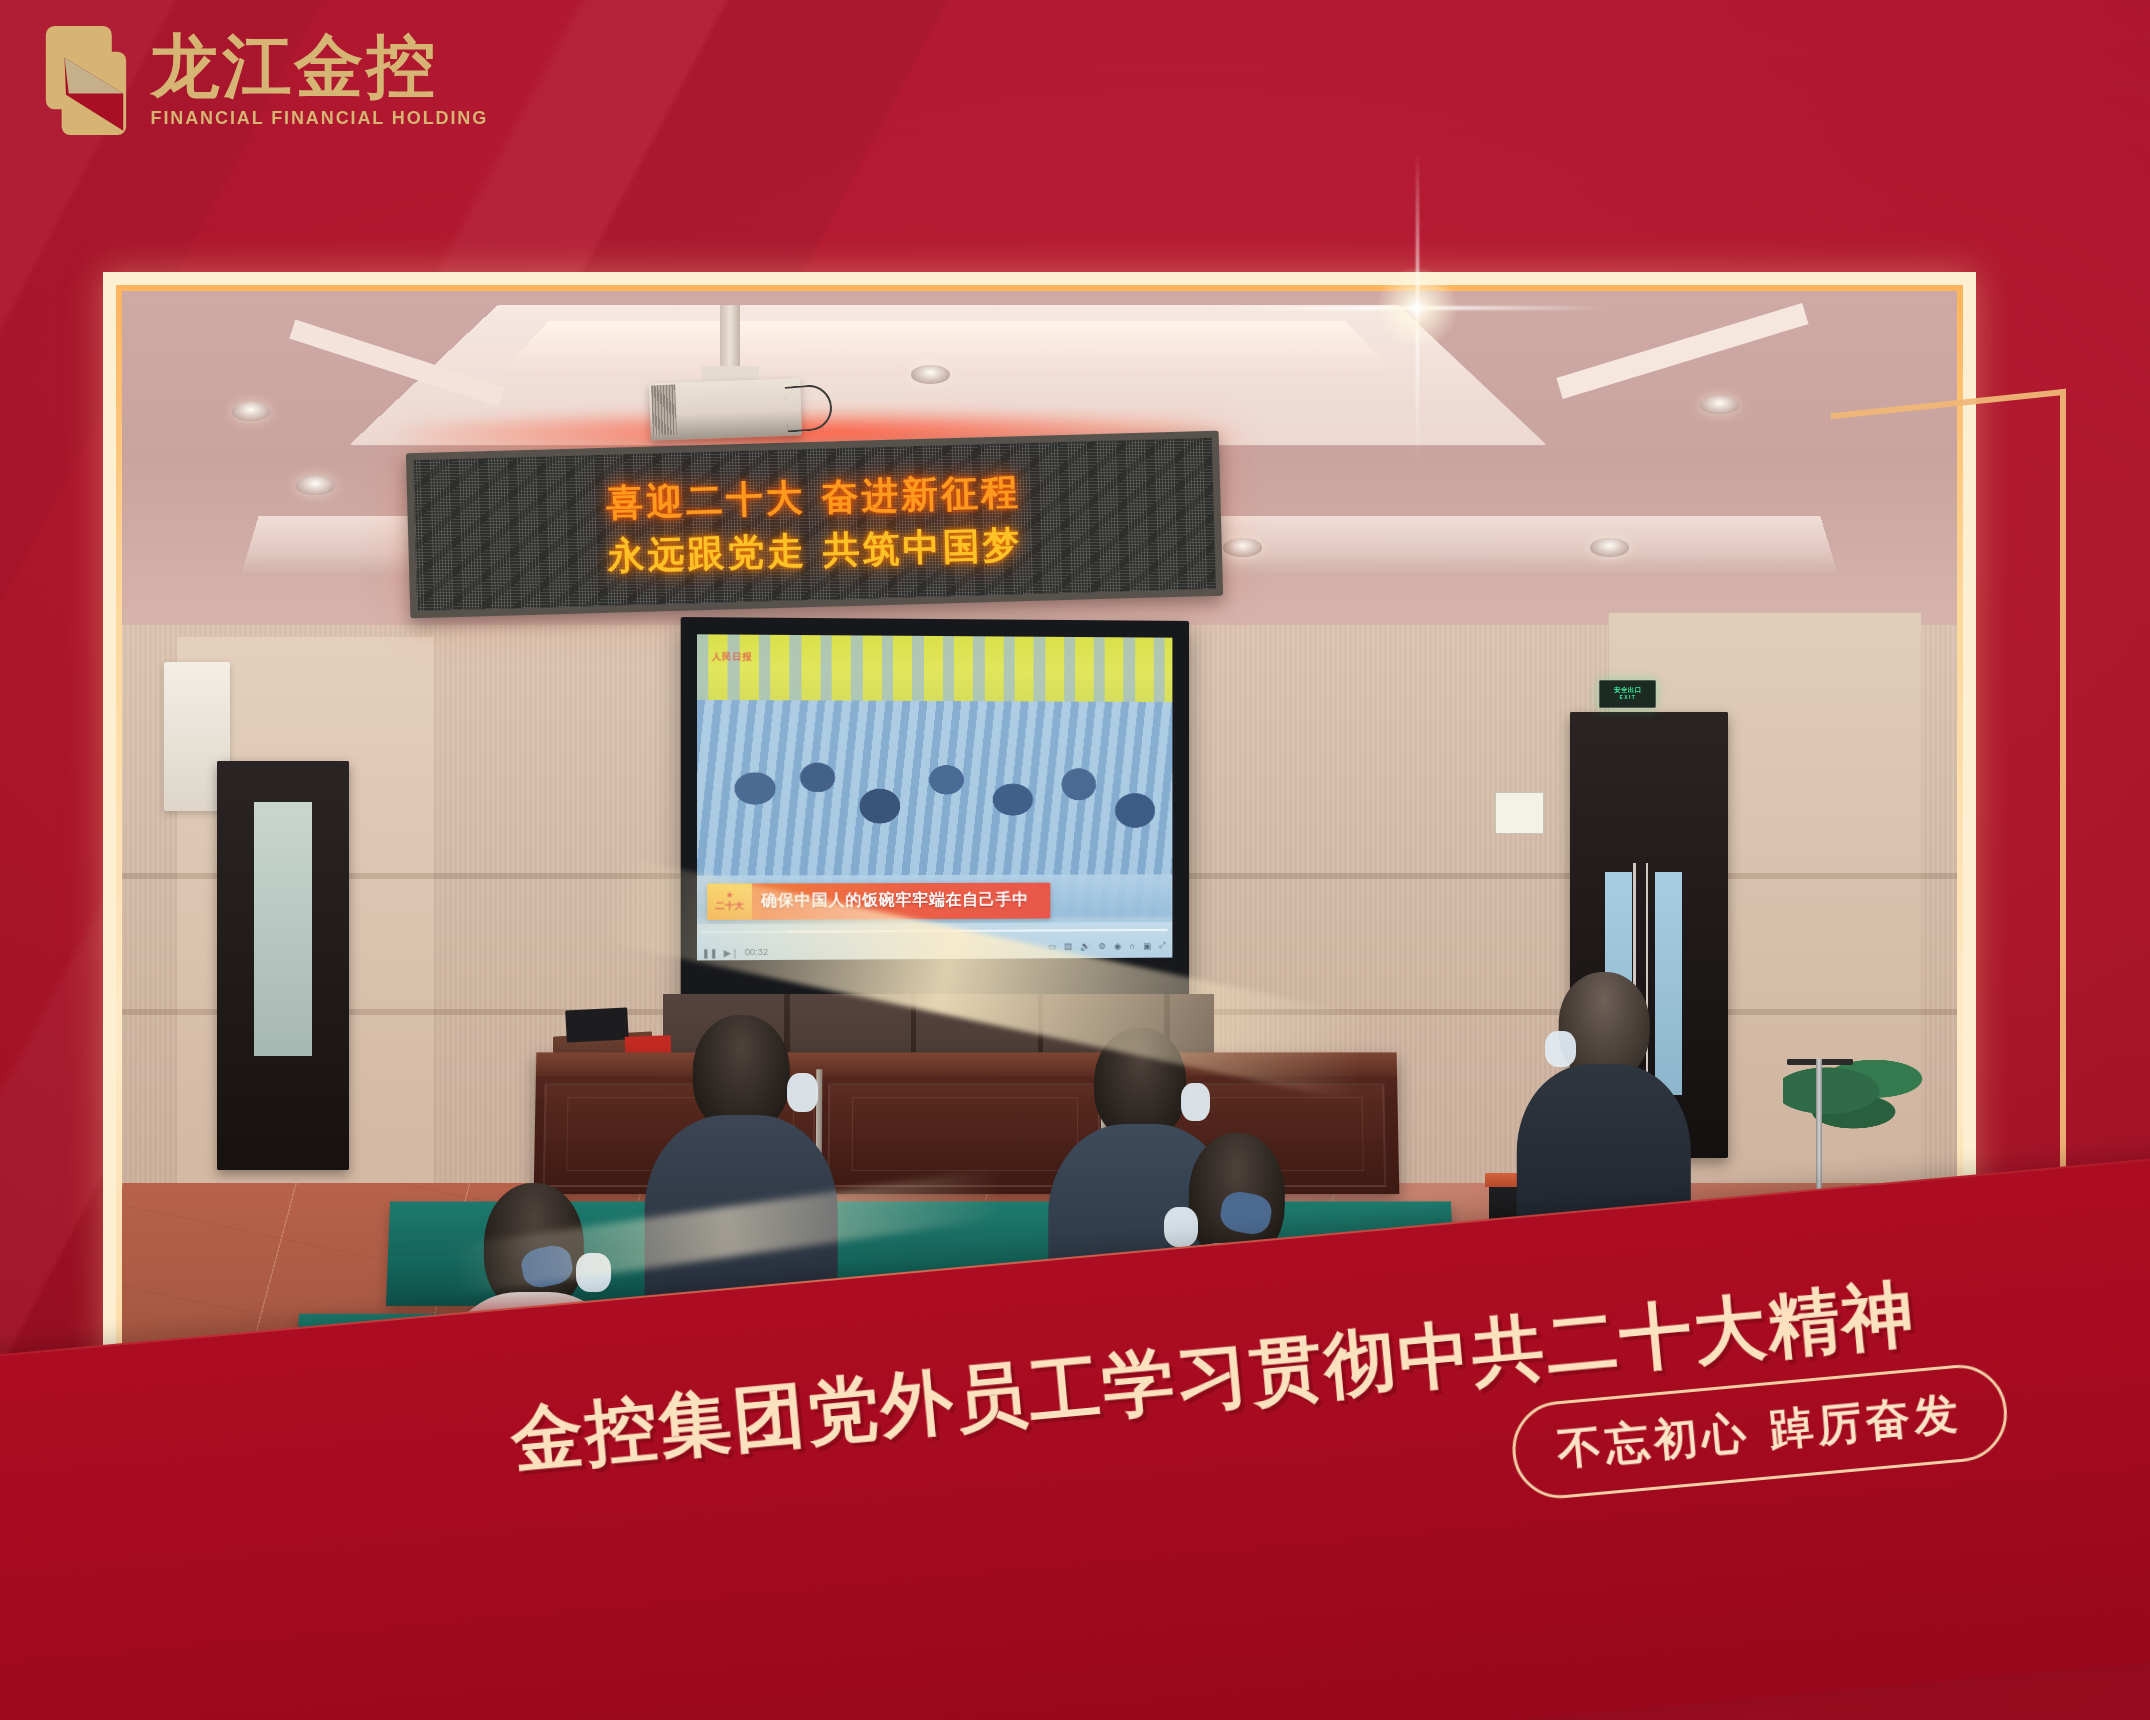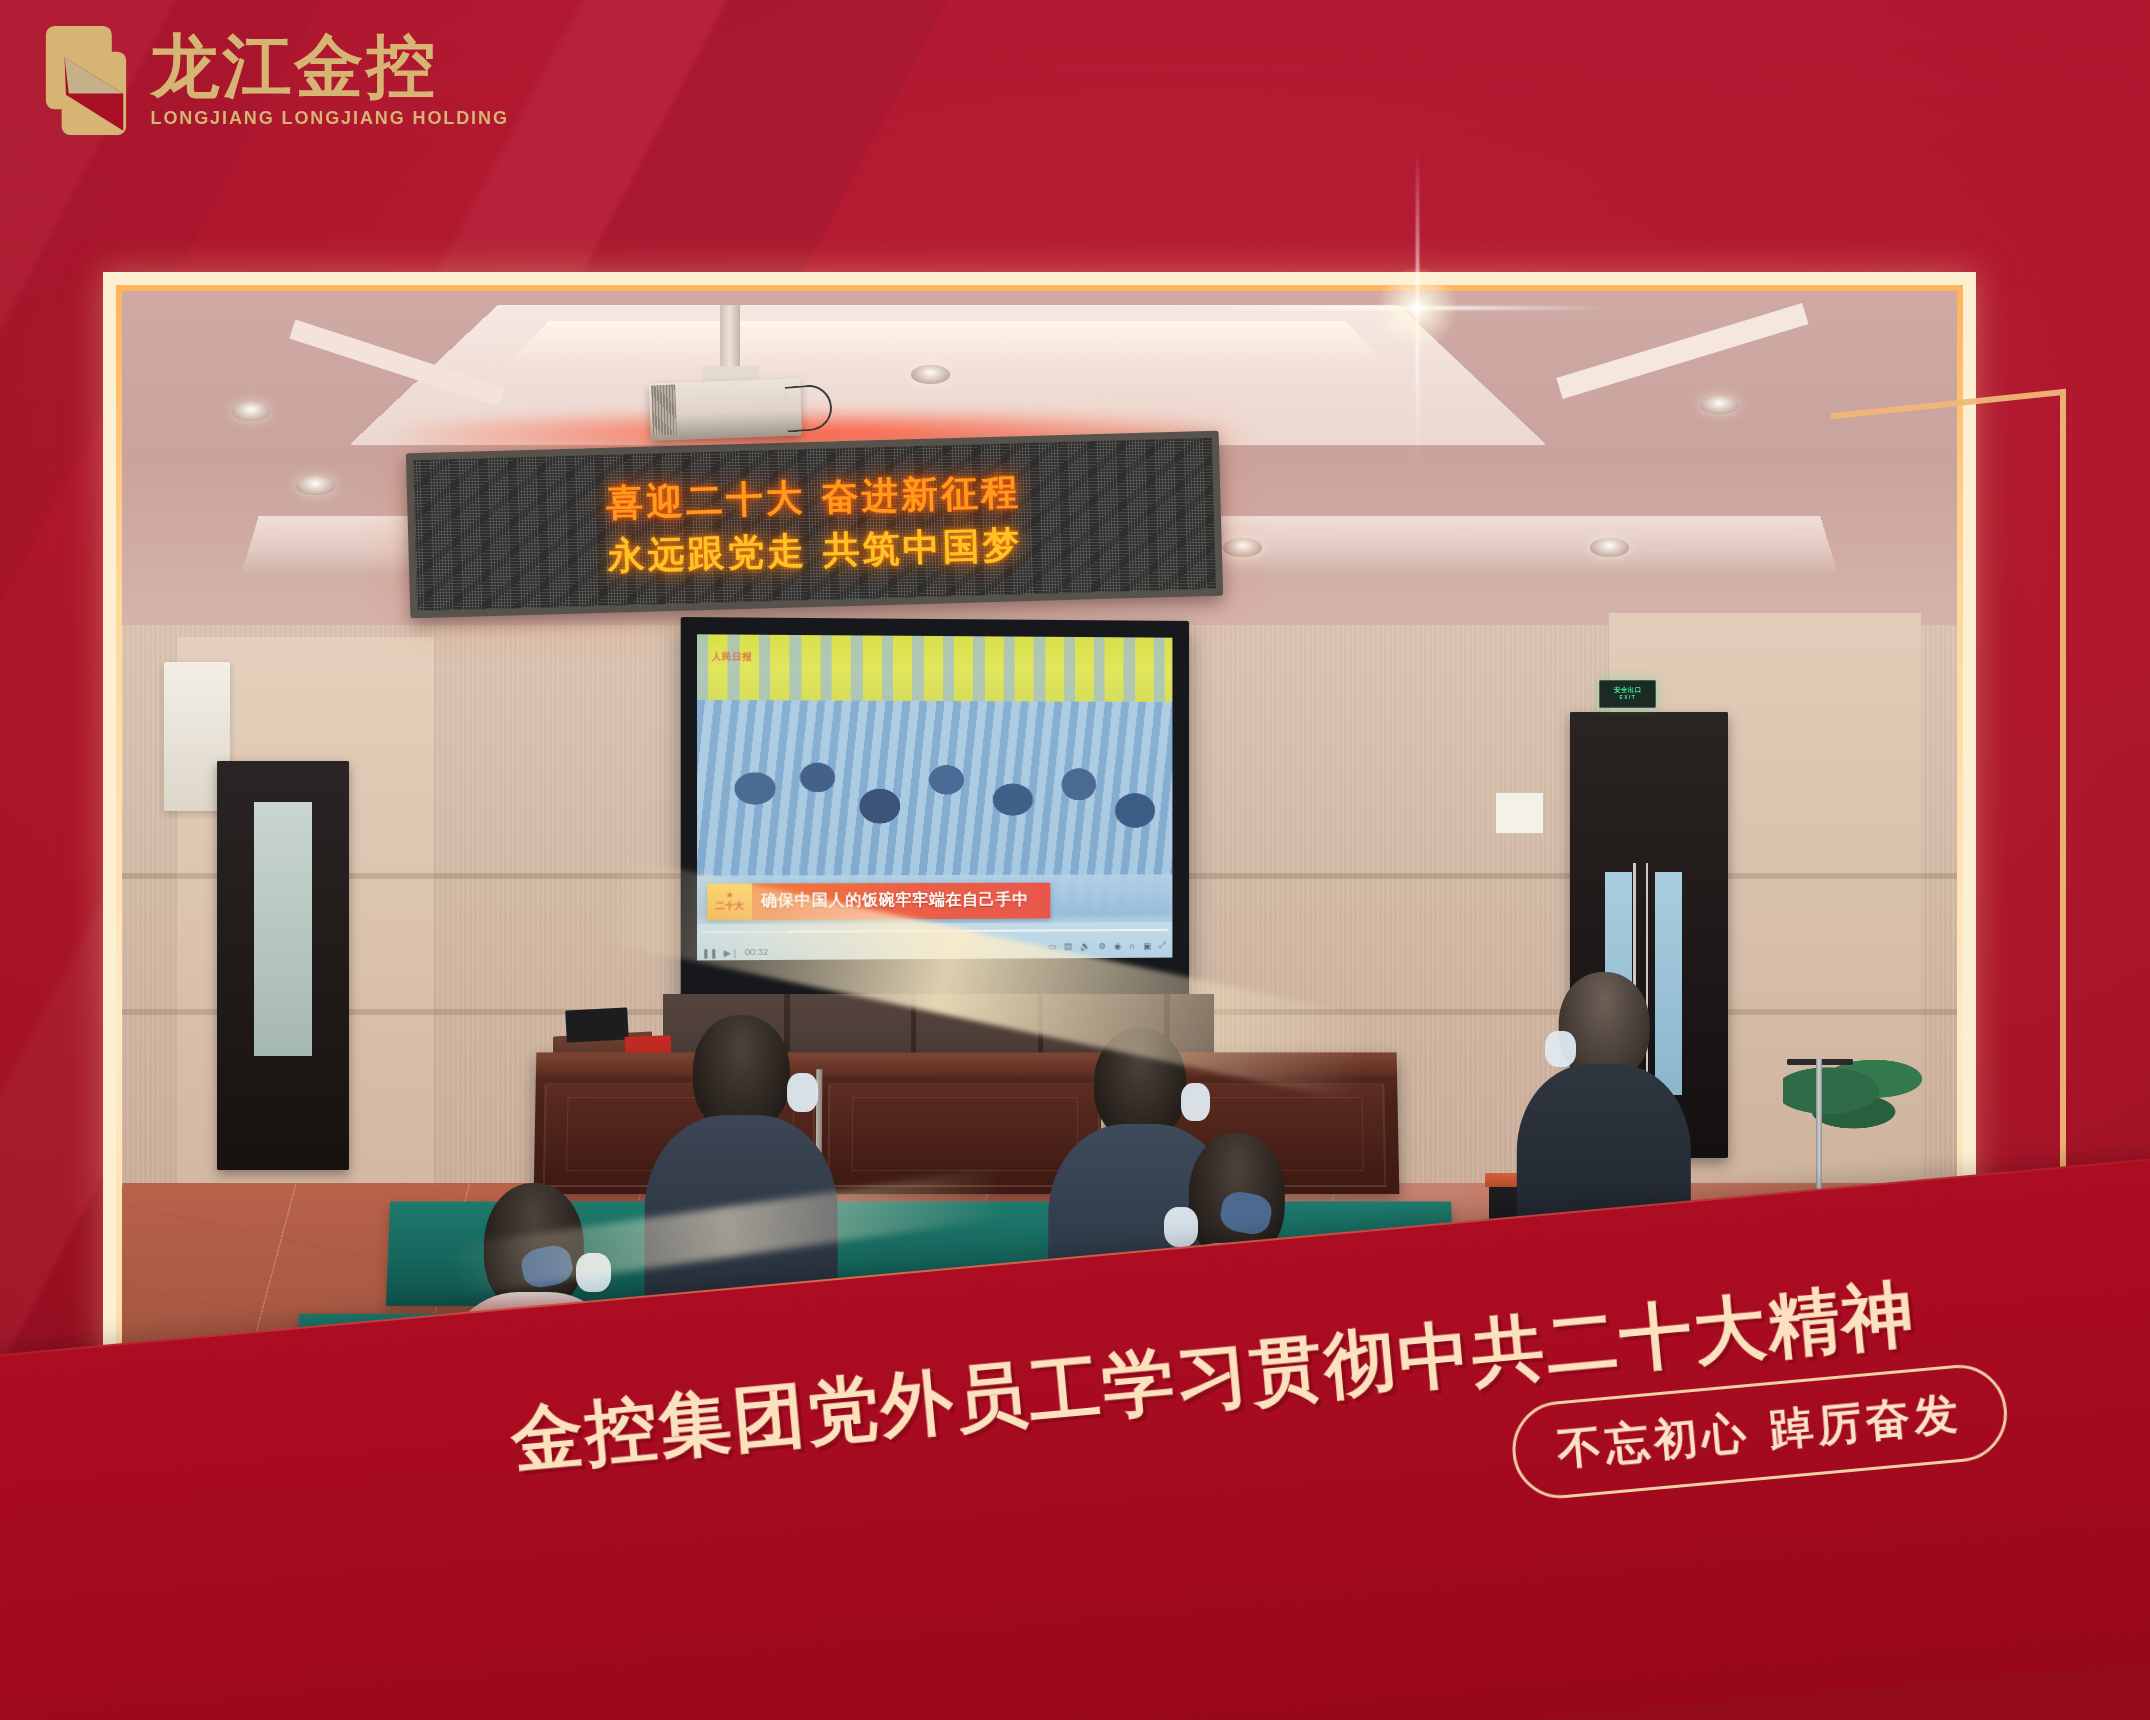--- a/index.html
+++ b/index.html
@@ -521,21 +521,21 @@
     <div class="logo-mark">
       <svg viewBox="0 0 120 160" xmlns="http://www.w3.org/2000/svg">
         <rect x="4" y="4" width="92" height="116" rx="12" fill="#d6b574"></rect>
         <rect x="26" y="40" width="90" height="116" rx="12" fill="#d6b574"></rect>
         <path d="M30 48 L112 98 L112 150 L32 100 Z" fill="#a80f25"></path>
         <path d="M30 48 L112 98 L36 98 Z" fill="#c5b089"></path>
       </svg>
     </div>
     <div class="logo-text">
       <div class="logo-cn">龙江金控</div>
-      <div class="logo-en">LONGJIANG LONGJIANG HOLDING</div>
+      <div class="logo-en">FINANCIAL FINANCIAL HOLDING</div>
     </div>
   </div>
 
 
   <div class="bracket"></div>
   <div class="bracket-b"></div>
 
   <div class="photo-wrap">
     <div class="photo-outer"></div>
     <div class="photo-glow"></div>

